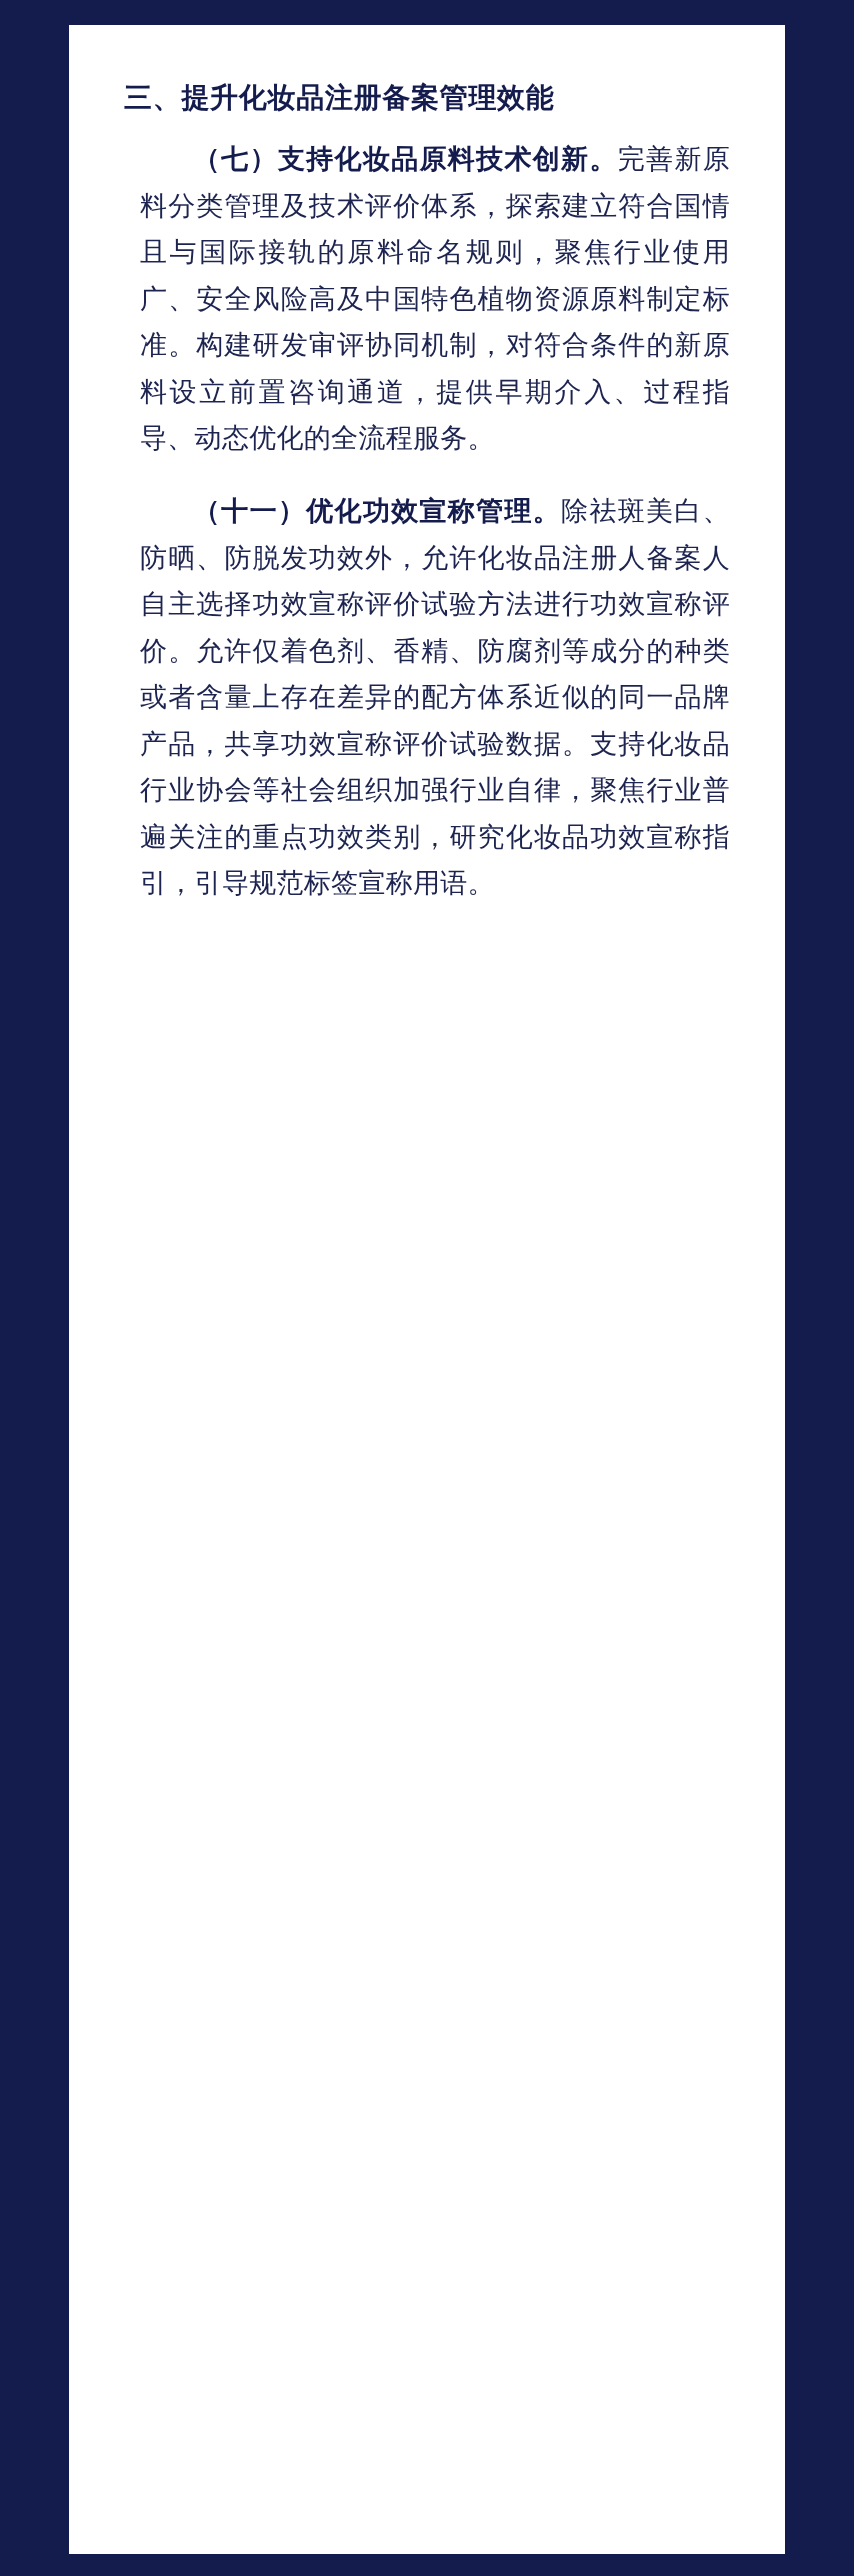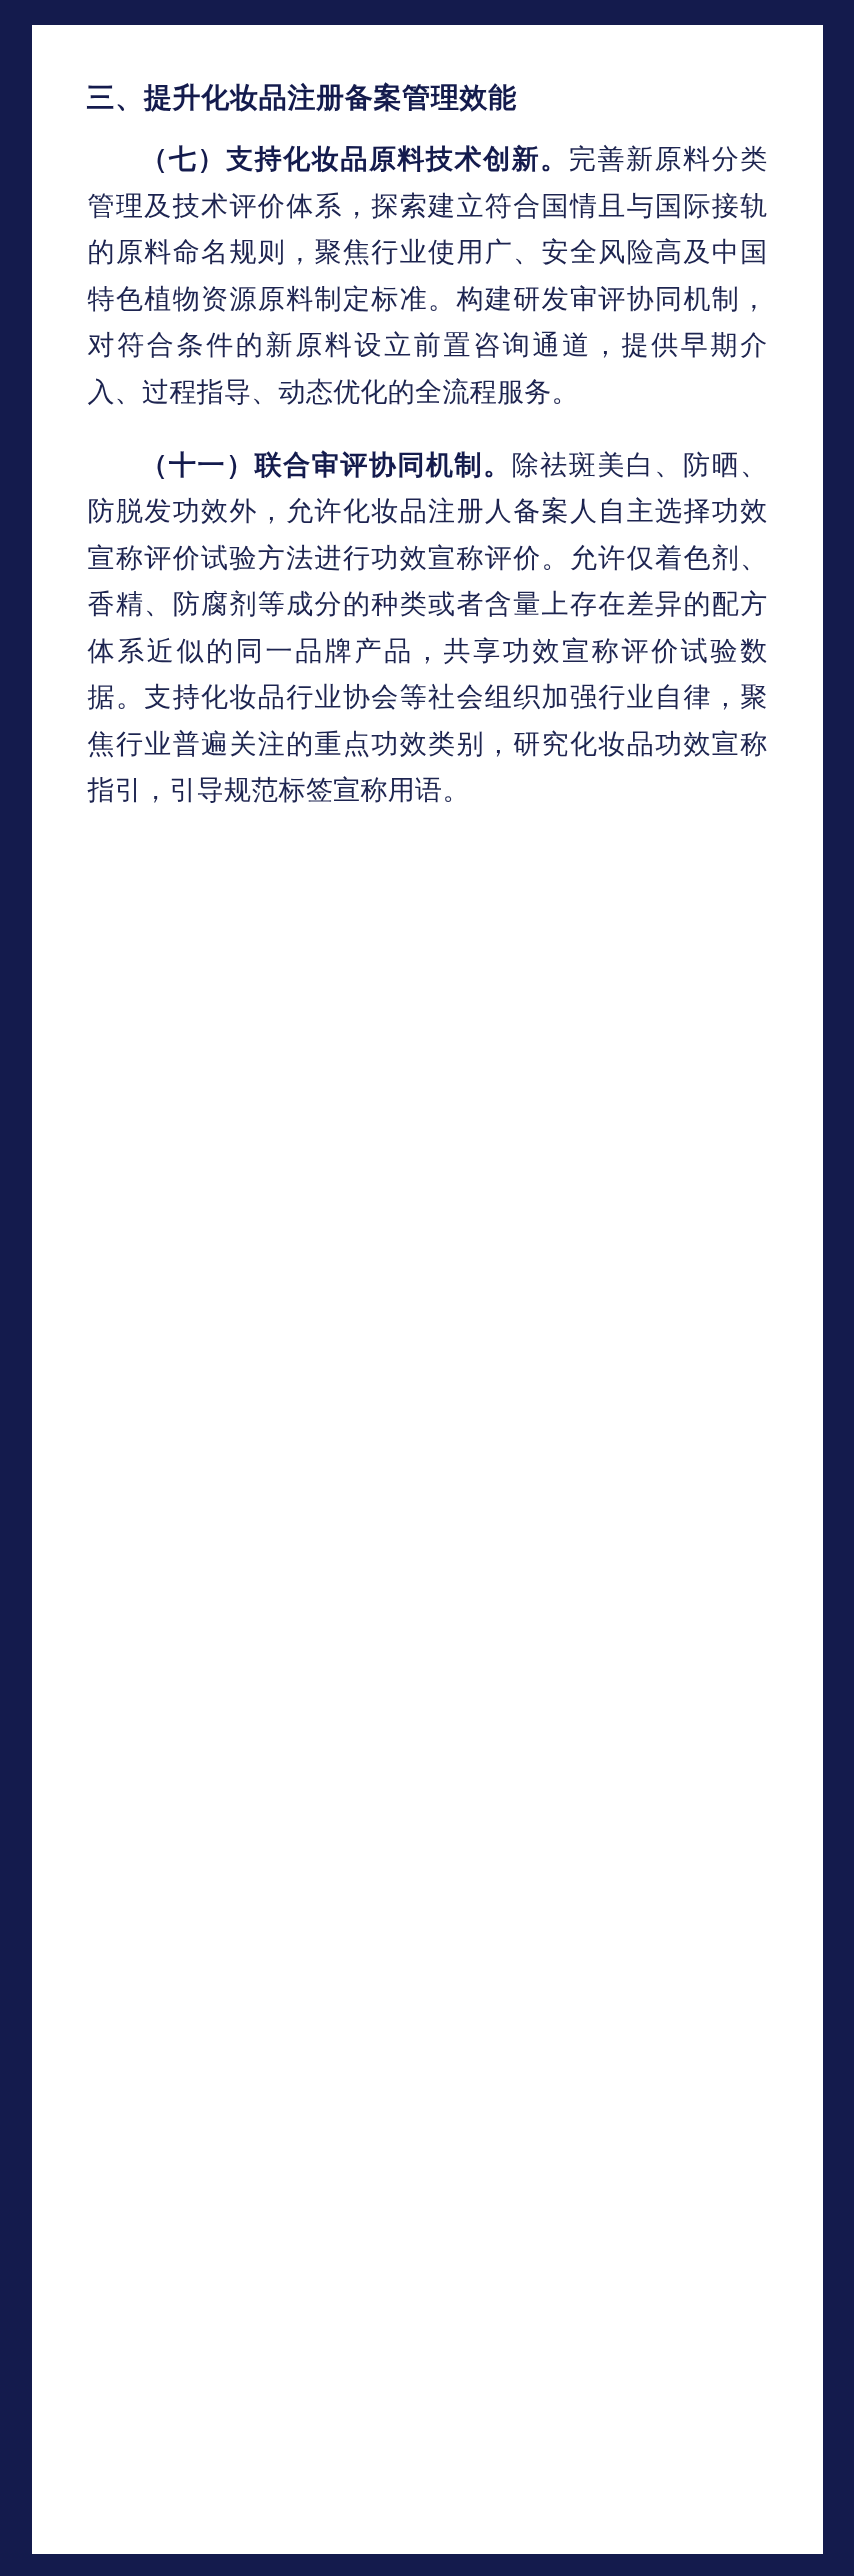--- a/index.html
+++ b/index.html
@@ -16,42 +16,42 @@
     position: relative;
     width: 854px;
     min-height: 2576px;
     background: #141b4d;
     box-sizing: border-box;
     padding: 0;
   }
   .card {
     position: relative;
     margin: 0 auto;
-    width: 791px;
+    width: 716px;
     min-height: 2529px;
     background: #ffffff;
     box-sizing: border-box;
     padding: 52px 55px 47px 55px;
     top: 25px;
   }
   .section-title {
     font-size: 28px;
     font-weight: bold;
     color: #141b4d;
     line-height: 1.5;
     letter-spacing: 0.7px;
     margin: 0 0 17.4px 0;
   }
   .para {
     font-size: 27px;
     line-height: 1.72;
     color: #1d2450;
     text-align: justify;
     text-justify: inter-ideograph;
-    margin: 0 0 27px 1px;
+    margin: 0 0 27px 16px;
     letter-spacing: 0.3px;
   }
   .para:last-child {
     margin-bottom: 0;
   }
   .para .lead {
     font-weight: bold;
     color: #141b4d;
   }
   .indent {
@@ -67,18 +67,18 @@
     <h2 class="section-title">三、提升化妆品注册备案管理效能</h2>
 
     <p class="para indent">
       <span class="lead">（七）支持化妆品原料技术创新。</span><span>完善新原料分类管理及技术评价体系，探索建立符合国情且与国际接轨的原料命名规则，聚焦行业使用广、安全风险高及中国特色植物资源原料制定标准。构建研发审评协同机制，对符合条件的新原料设立前置咨询通道，提供早期介入、过程指导、动态优化的全流程服务。</span>
     </p>
 
 
 
 
     <p class="para indent">
-      <span class="lead">（十一）联合审评协同机制。</span><span>除祛斑美白、防晒、防脱发功效外，允许化妆品注册人备案人自主选择功效宣称评价试验方法进行功效宣称评价。允许仅着色剂、香精、防腐剂等成分的种类或者含量上存在差异的配方体系近似的同一品牌产品，共享功效宣称评价试验数据。支持化妆品行业协会等社会组织加强行业自律，聚焦行业普遍关注的重点功效类别，研究化妆品功效宣称指引，引导规范标签宣称用语。</span>
+      <span class="lead">（十一）优化功效宣称管理。</span><span>除祛斑美白、防晒、防脱发功效外，允许化妆品注册人备案人自主选择功效宣称评价试验方法进行功效宣称评价。允许仅着色剂、香精、防腐剂等成分的种类或者含量上存在差异的配方体系近似的同一品牌产品，共享功效宣称评价试验数据。支持化妆品行业协会等社会组织加强行业自律，聚焦行业普遍关注的重点功效类别，研究化妆品功效宣称指引，引导规范标签宣称用语。</span>
     </p>
 
   </div>
 </div>
 
 
 </body></html>

